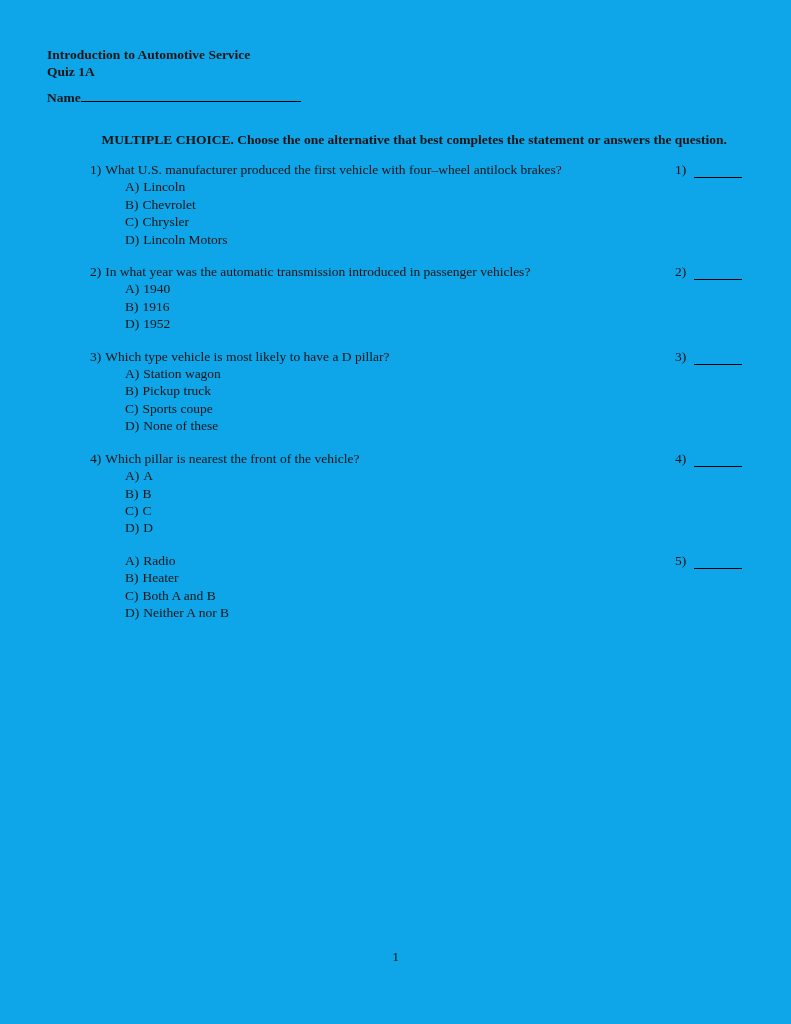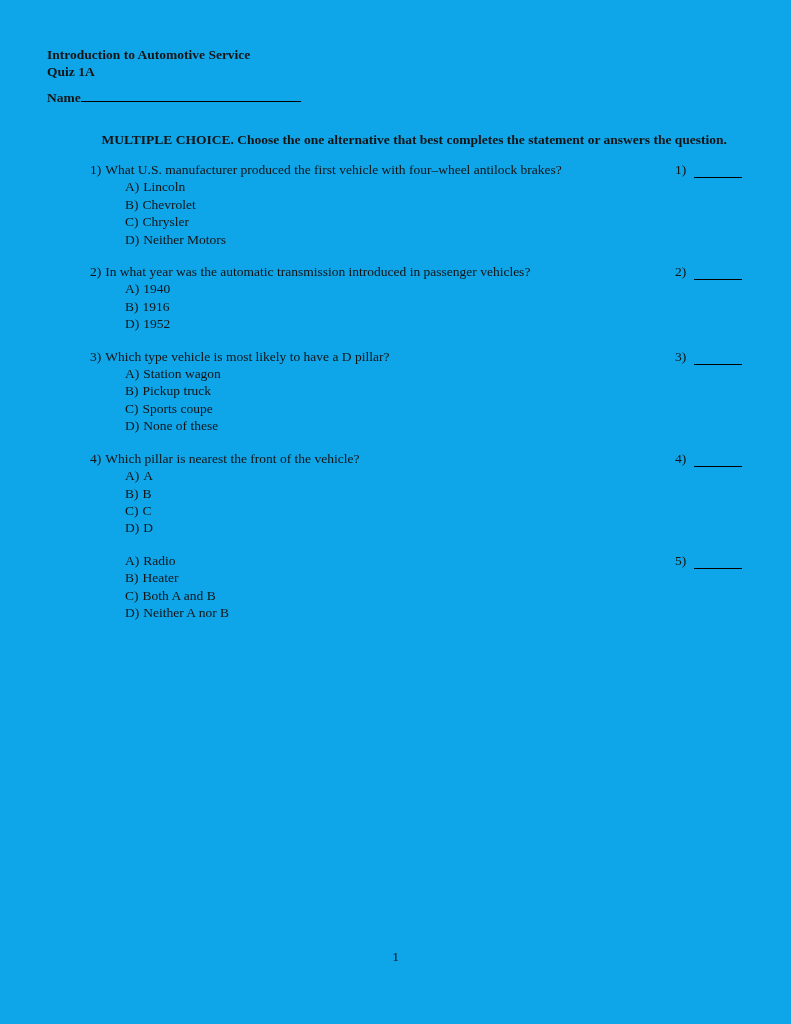--- a/index.html
+++ b/index.html
@@ -119,21 +119,21 @@
       <div class="option-row">
           <span class="option-label">A)</span><span>Lincoln</span>
         </div>
             <div class="option-row">
           <span class="option-label">B)</span><span>Chevrolet</span>
         </div>
             <div class="option-row">
           <span class="option-label">C)</span><span>Chrysler</span>
         </div>
             <div class="option-row">
-          <span class="option-label">D)</span><span>Neither Motors</span>
+          <span class="option-label">D)</span><span>Lincoln Motors</span>
         </div>
           </div>
     </div>
     <div class="q-answer">
       <span class="answer-number">1)</span>
           <span class="answer-blank"></span>
     </div>
   </div>
 
   <div class="question">

